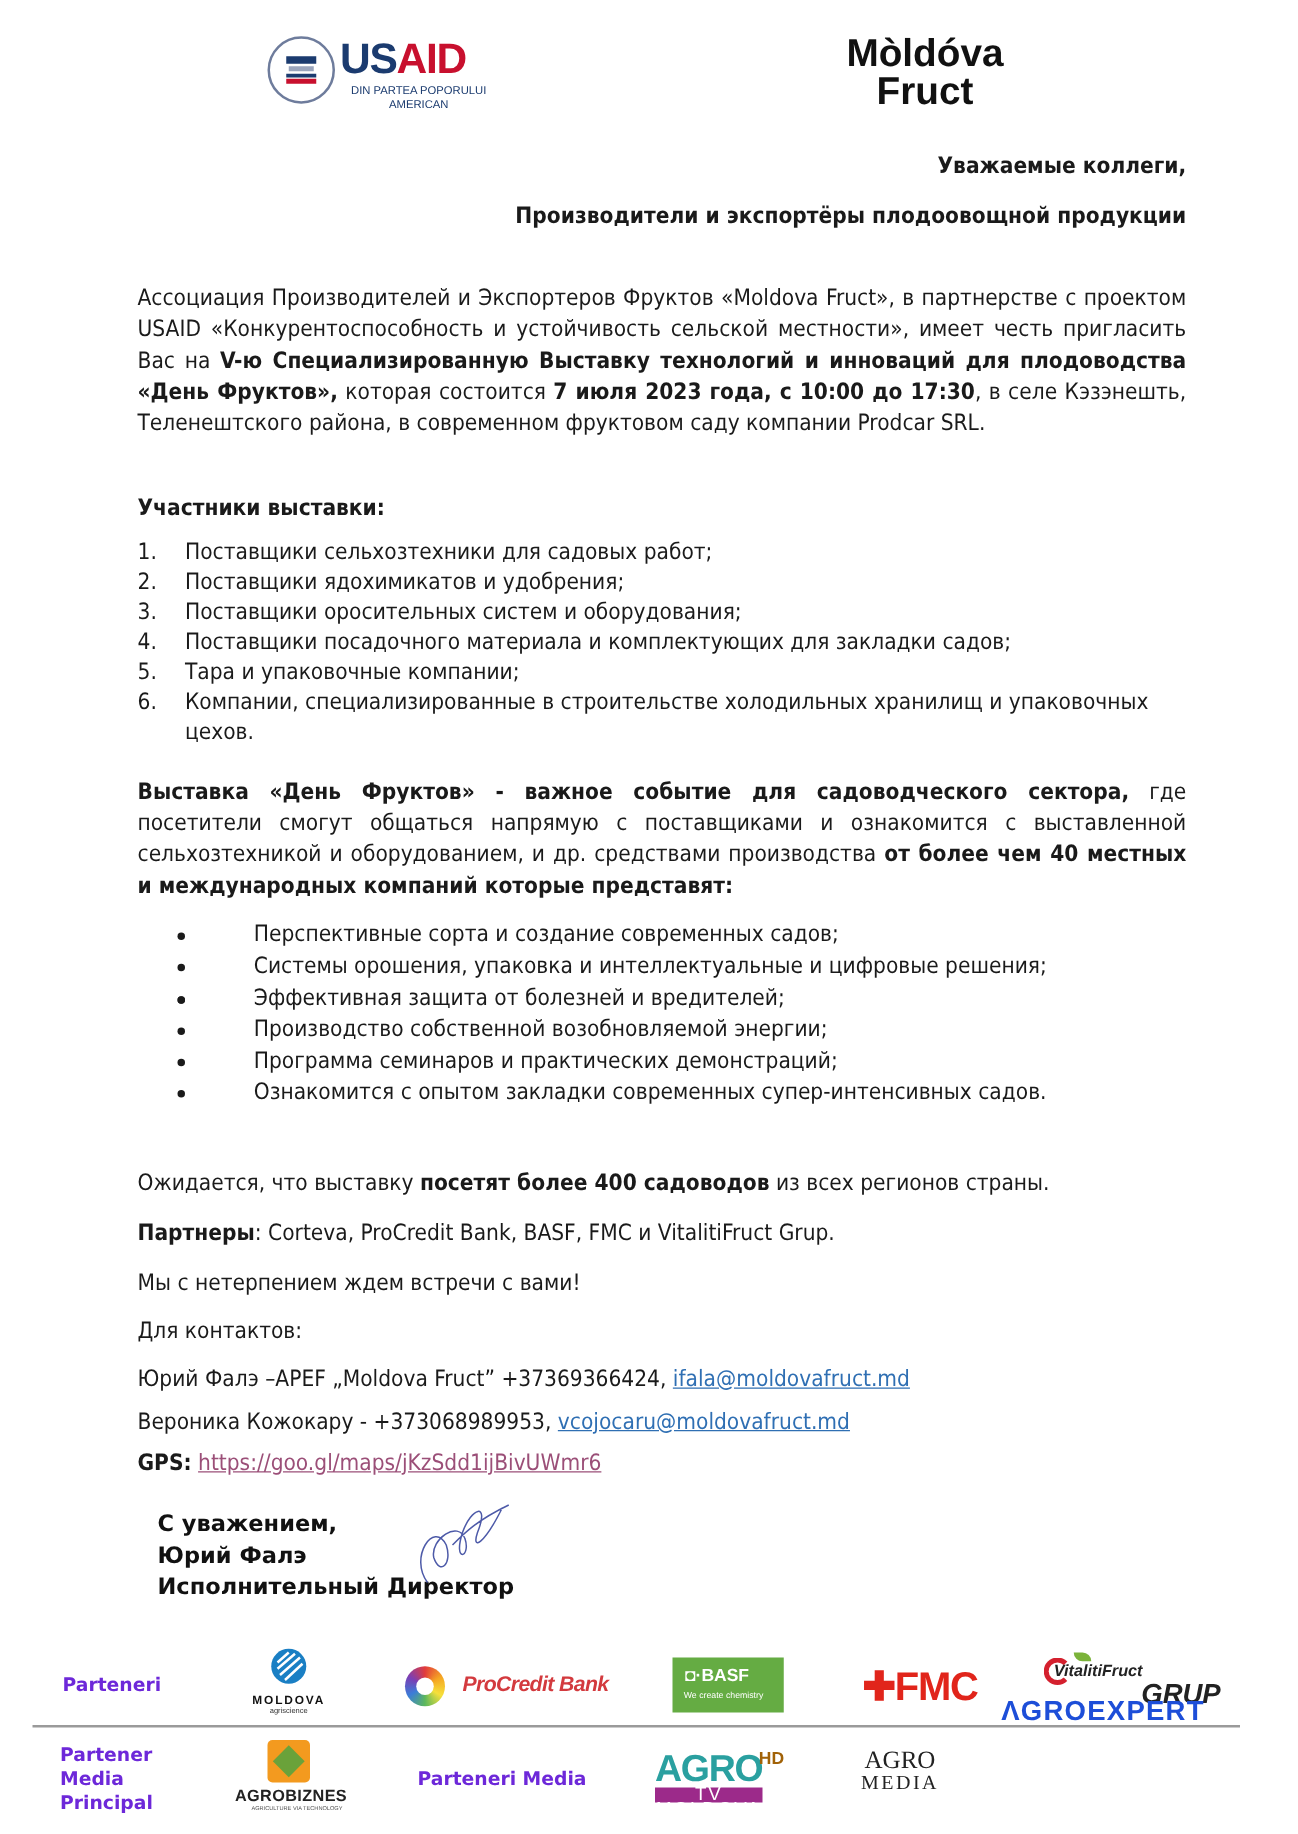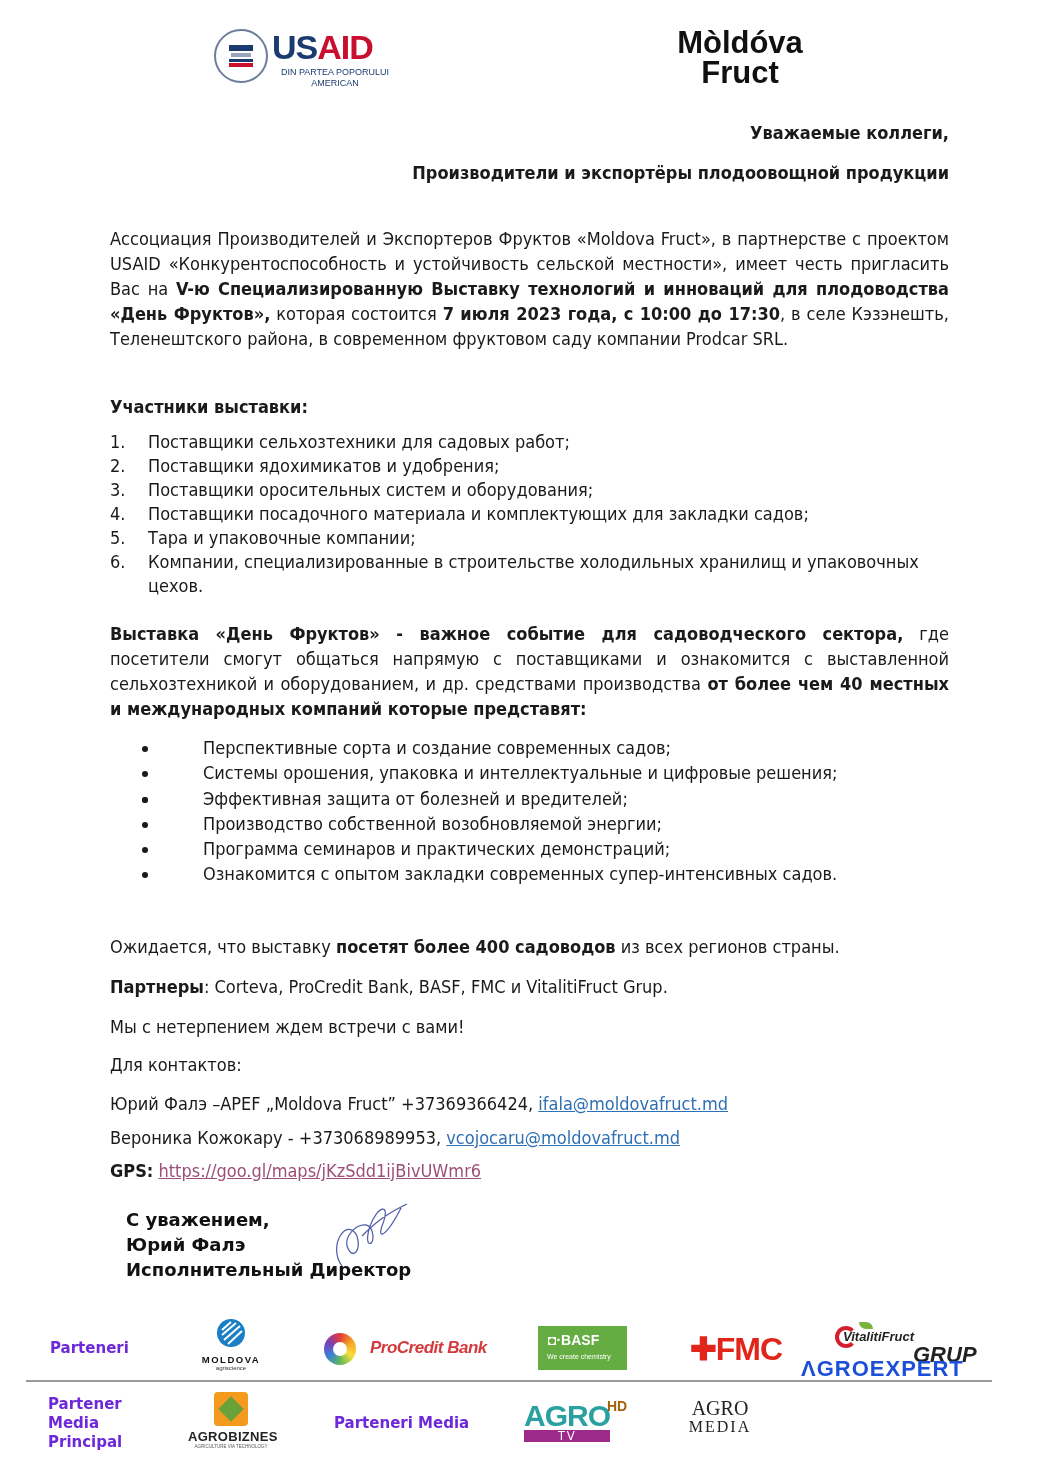--- a/index.html
+++ b/index.html
@@ -73,30 +73,30 @@
   #basf { left: 538px; top: 1326px; width: 89px; height: 44px; background: #65ac43; color: #fff; }
   #basf .name { position: absolute; left: 10px; top: 6px; font-weight: bold; font-size: 14px; }
   #basf .sub { position: absolute; left: 9px; top: 27px; font-size: 7px; }
   #fmc { left: 690px; top: 1330px; font-weight: bold; font-size: 32px; color: #e1251b; letter-spacing: -1px; }
   #vitaliti { left: 835px; top: 1322px; width: 116px; height: 48px; }
   #vitaliti .apple { position: absolute; left: 0; top: 4px; width: 22px; height: 22px; border: 4px solid #d4202e; border-radius: 50%; border-right-color: transparent; }
   #vitaliti .leaf { position: absolute; left: 24px; top: 0; width: 14px; height: 7px; background: #7bb33a; border-radius: 0 8px 0 8px; }
   #vitaliti .v { position: absolute; left: 8px; top: 7px; font-weight: bold; font-style: italic; font-size: 13px; color: #222; }
   #vitaliti .g { position: absolute; left: 30px; top: 20px; font-weight: bold; font-style: italic; font-size: 22px; color: #222; margin-left: 48px; }
 
-  #agrobiznes { left: 188px; top: 1392px; width: 86px; text-align: center; }
+  #agrobiznes { left: 188px; top: 1392px; width: 86px; text-align: right; }
   #agrobiznes .mark { width: 34px; height: 34px; margin: 0 auto; background: #f39a1f; border-radius: 4px; position: relative; }
   #agrobiznes .mark::after { content: ""; position: absolute; left: 8px; top: 8px; width: 18px; height: 18px; background: #6aa23a; transform: rotate(45deg); }
   #agrobiznes .name { font-weight: bold; font-size: 13px; color: #222; margin-top: 3px; letter-spacing: 0.3px; }
   #agrobiznes .sub { font-size: 4.5px; color: #555; }
   #agrotv { left: 522px; top: 1400px; width: 115px; height: 44px; }
   #agrotv .a { position: absolute; left: 2px; top: 0; font-weight: bold; font-size: 30px; color: #9c2a8a; letter-spacing: -1px; line-height: 32px; }
   #agrotv .a span { color: #2aa0a0; }
   #agrotv .hd { position: absolute; left: 85px; top: -2px; font-weight: bold; font-size: 14px; color: #a16207; }
-  #agrotv .tv { position: absolute; left: 2px; top: 30px; width: 86px; height: 12px; background: #9c2a8a; color: #fff; font-size: 12px; letter-spacing: 1.5px; text-align: center; line-height: 12px; }
+  #agrotv .tv { position: absolute; left: 2px; top: 30px; width: 86px; height: 12px; background: #9c2a8a; color: #fff; font-size: 15px; letter-spacing: 1.5px; text-align: center; line-height: 12px; }
   #agromedia { left: 682px; top: 1398px; width: 76px; text-align: center; font-family: "Liberation Serif", serif; color: #222; }
   #agromedia .t1 { font-size: 20px; line-height: 20px; }
   #agromedia .t2 { font-size: 16px; letter-spacing: 2px; line-height: 18px; }
   #agroexpert { left: 801px; top: 1356px; font-weight: bold; font-size: 22px; color: #1d4ed8; letter-spacing: 1px; }
 </style>
 </head>
 <body>
 
 <div class="abs" id="usaid-logo">
   <div class="abs" id="usaid-seal">

